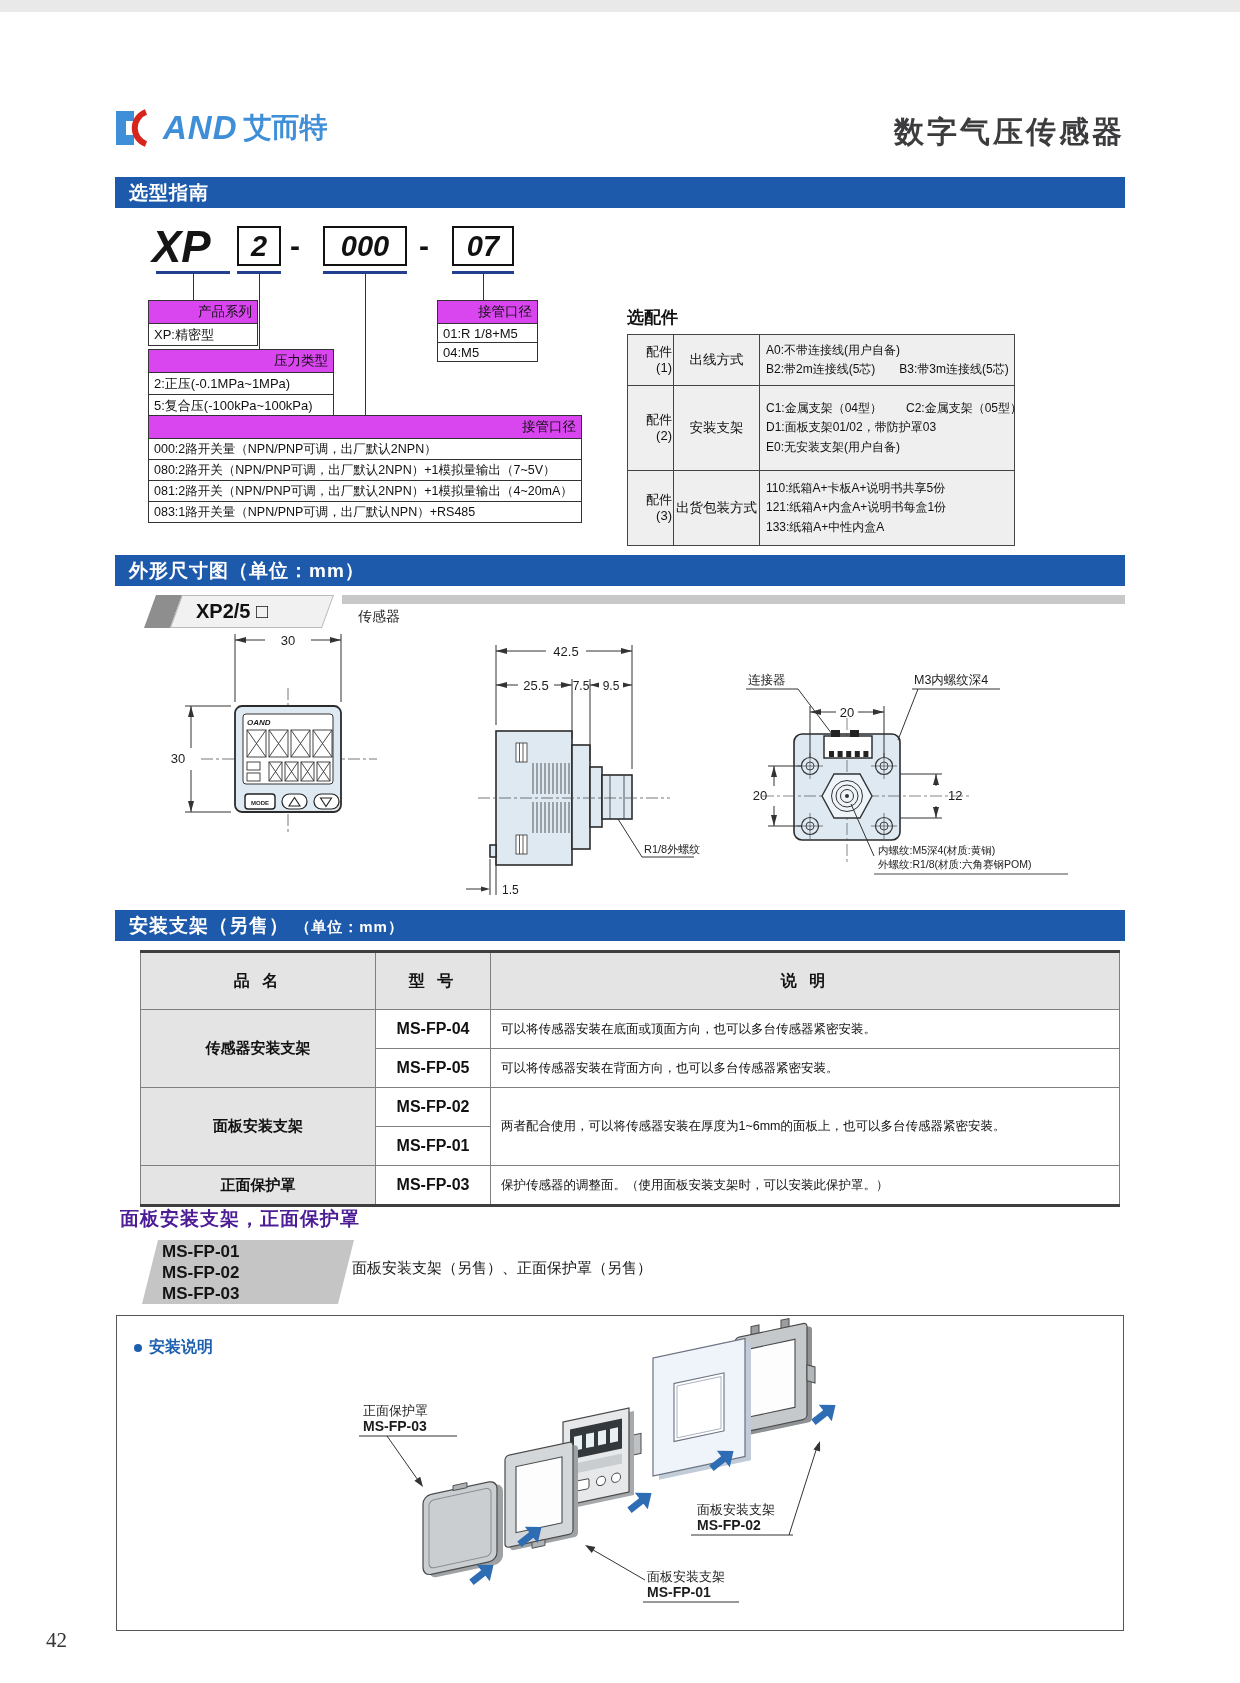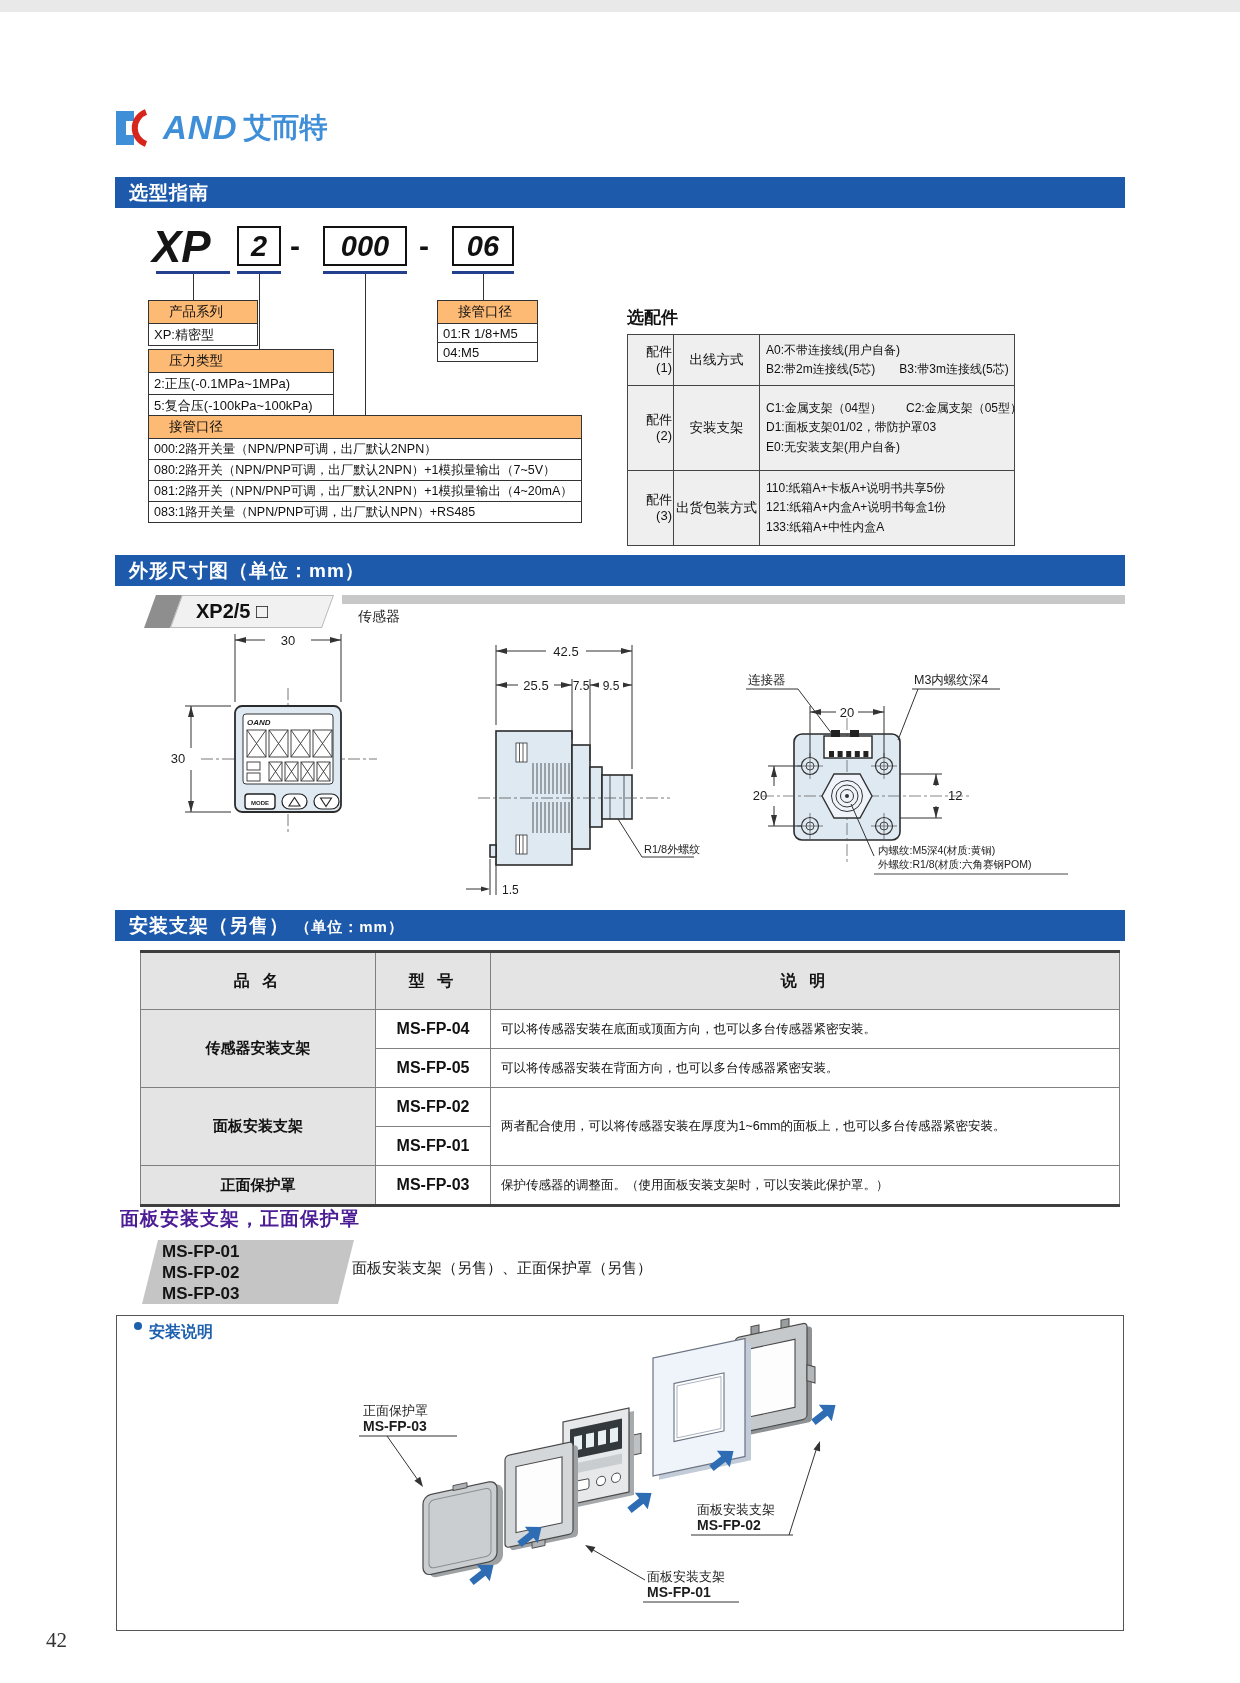--- a/index.html
+++ b/index.html
@@ -21,21 +21,21 @@
   
   .mxp{position:absolute;left:152px;top:210px;font-size:44px;font-weight:900;font-style:italic;color:#151515}
   .mbox{position:absolute;top:214px;height:40px;border:2.5px solid #111;box-sizing:border-box;
         display:flex;align-items:center;justify-content:center;font-size:29px;font-weight:900;font-style:italic;background:#fff}
   .mdash{position:absolute;top:214px;height:40px;display:flex;align-items:center;font-size:30px;font-weight:900}
   .mline{position:absolute;height:3px;background:#23408F}
   .vline{position:absolute;width:1px;background:#333}
 
   
   .mini{position:absolute;border:1px solid #333;background:#fff;font-size:13px}
-  .mini-h{background:#fdba74;border-bottom:1px solid #333;text-align:left;padding:2px 20px;font-size:13.5px}
+  .mini-h{background:#d946ef;border-bottom:1px solid #333;text-align:right;padding:2px 5px;font-size:13.5px}
   .mini-r{border-bottom:1px solid #333;padding:1.5px 5px;white-space:nowrap}
   .mini-r:last-child{border-bottom:none}
 
   
   .acc-title{position:absolute;left:627px;top:294px;font-size:17px;font-weight:bold}
   table.acc{position:absolute;left:627px;top:322px;width:388px;border-collapse:collapse;table-layout:fixed}
   table.acc td{border:1px solid #444;background:#EFEFEF;vertical-align:middle}
   td.a1{text-align:right;font-size:13px;line-height:1.25}
   td.a2{text-align:center;font-size:13.5px;line-height:1.3}
   td.a3{font-size:12px;line-height:1.6;padding:4px 6px}
@@ -56,21 +56,21 @@
   td.bmodel{text-align:center;font-weight:bold;font-size:16px;height:36px;background:#fff}
   td.bdesc{font-size:12.5px;padding:2px 10px;background:#fff}
 
   
   .s4-title{position:absolute;left:120px;top:1194px;font-size:19px;font-weight:bold;color:#4c1d95;letter-spacing:1px}
   .tag2{position:absolute;left:150px;top:1228px;width:196px;height:64px;background:#C5C5C5;transform:skewX(-14deg)}
   .tag2-text{position:absolute;left:162px;top:1229px;font-size:17px;font-weight:bold;line-height:21px;color:#141414}
   .tag2-desc{position:absolute;left:352px;top:1247px;font-size:15px;color:#1a1a1a}
 
   .install-box{position:absolute;left:116px;top:1303px;width:1008px;height:316px;border:1.5px solid #555;box-sizing:border-box}
-  .install-title{position:absolute;left:17px;top:6px;display:flex;gap:7px;z-index:2}
+  .install-title{position:absolute;left:17px;top:21px;display:flex;align-items:center;gap:7px;z-index:2}
   .bdot{width:8px;height:8px;border-radius:50%;background:#1C5FAF}
   .install-title span{font-size:16px;font-weight:bold;color:#1C5FAF}
   .install-svg{position:absolute;left:0;top:0}
 
   .pagenum{position:absolute;left:46px;top:1616px;font-size:21px;color:#333;font-family:"Liberation Serif","DejaVu Serif",serif}
 
   svg text{font-family:"Liberation Sans","DejaVu Sans",sans-serif;fill:#1c1c1c}
 </style>
 </head>
 <body>
@@ -78,31 +78,32 @@
 <div class="page">
 
   <div class="logo">
     <svg width="46" height="40" viewBox="0 0 46 40">
       <path d="M3,3 H21 V13 H13 V27 H21 V37 H3 Z" fill="#3E8ED8"></path>
       <path d="M33,4 A17,17 0 0 0 33,36" fill="none" stroke="#D7251D" stroke-width="6"></path>
     </svg>
     <span class="logo-and">AND</span>
     <span class="logo-cn">艾而特</span>
   </div>
+  <div class="doc-title">数字气压传感器</div>
 
   <div class="banner" style="top:165px">
     <span>选型指南</span>
   </div>
 
   <div class="mxp">XP</div>
   <div class="mbox" style="left:237px;width:44px">2</div>
   <div class="mdash" style="left:290px">-</div>
   <div class="mbox" style="left:323px;width:84px">000</div>
   <div class="mdash" style="left:419px">-</div>
-  <div class="mbox" style="left:452px;width:62px">06</div>
+  <div class="mbox" style="left:452px;width:62px">07</div>
 
   <div class="mline" style="left:156px;top:259px;width:74px"></div>
   <div class="mline" style="left:237px;top:259px;width:44px"></div>
   <div class="mline" style="left:323px;top:259px;width:84px"></div>
   <div class="mline" style="left:452px;top:259px;width:62px"></div>
 
   <div class="vline" style="left:193px;top:262px;height:26px"></div>
   <div class="vline" style="left:259px;top:262px;height:75px"></div>
   <div class="vline" style="left:365px;top:262px;height:141px"></div>
   <div class="vline" style="left:483px;top:262px;height:26px"></div>

